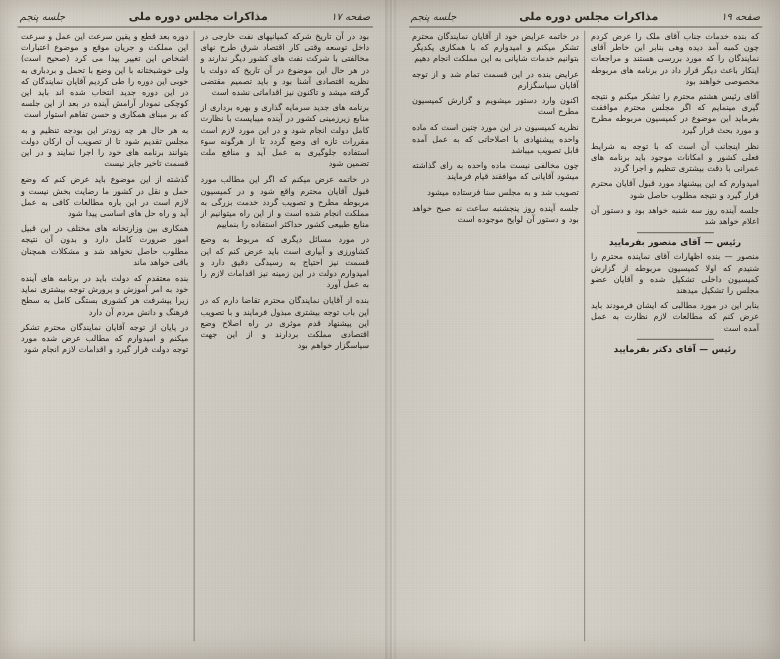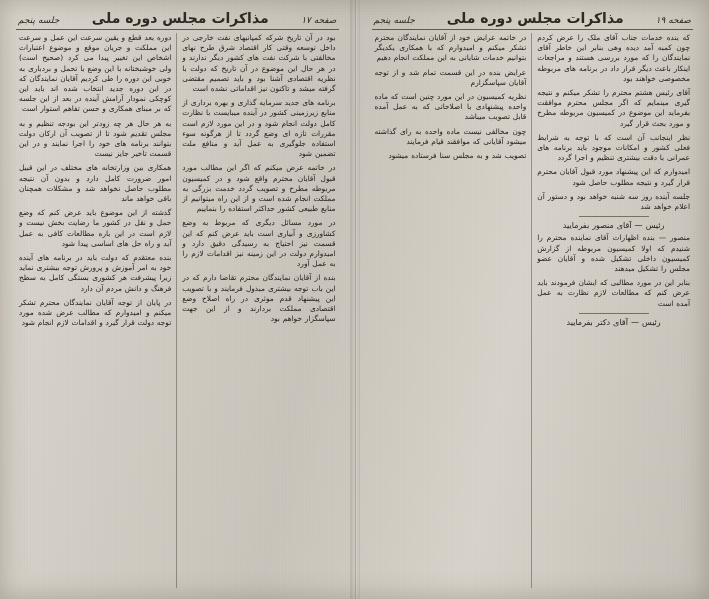--- a/index.html
+++ b/index.html
@@ -58,21 +58,21 @@
     display: flex;
     flex-direction: row;
     align-items: baseline;
     justify-content: space-between;
     font-size: 9.5px;
     color: #2e2a22;
     letter-spacing: 0;
     padding: 0 4px 2px 4px;
   }
   .hdr .hdr-center {
-    font-size: 14px;
+    font-size: 10px;
     font-weight: bold;
   }
   .hdr .hdr-side {
     font-size: 9px;
     font-style: italic;
   }
   .rule {
     height: 0;
     border-top: 1px solid rgba(60,52,40,0.75);
     margin: 1px 2px 3px 2px;
@@ -96,21 +96,21 @@
     font-size: 7.4px;
     line-height: 10.2px;
     color: #26221c;
     text-align: justify;
     text-justify: inter-word;
     word-spacing: 0.5px;
     margin: 0 0 4px 0;
     font-family: "DejaVu Sans", sans-serif;
   }
   .blk.sub {
-    font-weight: normal;
+    font-weight: bold;
     font-size: 8px;
     text-align: center;
     margin: 3px 0 2px 0;
   }
   .hr-short {
     width: 46%;
     margin: 3px auto 4px auto;
     border-top: 1px solid rgba(60,52,40,0.6);
     height: 0;
   }
@@ -156,23 +156,25 @@
             <div class="hr-short"></div>
             <p class="blk sub">رئیس — آقای منصور بفرمایید</p>
             <p class="blk">منصور — بنده اظهارات آقای نماینده محترم را شنیدم که اولا کمیسیون مربوطه از گزارش کمیسیون داخلی تشکیل شده و آقایان عضو مجلس را تشکیل میدهند</p>
             <p class="blk">بنابر این در مورد مطالبی که ایشان فرمودند باید عرض کنم که مطالعات لازم نظارت به عمل آمده است</p>
             <div class="hr-short"></div>
             <p class="blk sub">رئیس — آقای دکتر بفرمایید</p>
           </div>
           <div class="col">
             <p class="blk">در خاتمه عرایض خود از آقایان نمایندگان محترم تشکر میکنم و امیدوارم که با همکاری یکدیگر بتوانیم خدمات شایانی به این مملکت انجام دهیم</p>
             <p class="blk">عرایض بنده در این قسمت تمام شد و از توجه آقایان سپاسگزارم</p>
+            <p class="blk">اکنون وارد دستور میشویم و گزارش کمیسیون مطرح است</p>
             <p class="blk">نظریه کمیسیون در این مورد چنین است که ماده واحده پیشنهادی با اصلاحاتی که به عمل آمده قابل تصویب میباشد</p>
             <p class="blk">چون مخالفی نیست ماده واحده به رای گذاشته میشود آقایانی که موافقند قیام فرمایند</p>
             <p class="blk">تصویب شد و به مجلس سنا فرستاده میشود</p>
+            <p class="blk">جلسه آینده روز پنجشنبه ساعت نه صبح خواهد بود و دستور آن لوایح موجوده است</p>
           </div>
         </div>
       </div>
     </div>
 
     <div class="sheet left">
       <div class="sheet-inner">
         <div class="hdr">
           <div class="hdr-side">صفحه ۱۷</div>
           <div class="hdr-center">مذاکرات مجلس دوره ملی</div>
@@ -184,22 +186,22 @@
           <div class="col">
             <p class="blk">بود در آن تاریخ شرکه کمپانیهای نفت خارجی در داخل توسعه وقتی کار اقتصاد شرق طرح نهای مخالفتی با شرکت نفت های کشور دیگر ندارند و در هر حال این موضوع در آن تاریخ که دولت با نظریه اقتصادی آشنا بود و باید تصمیم مقتضی گرفته میشد و تاکنون نیز اقداماتی نشده است</p>
             <p class="blk">برنامه های جدید سرمایه گذاری و بهره برداری از منابع زیرزمینی کشور در آینده میبایست با نظارت کامل دولت انجام شود و در این مورد لازم است مقررات تازه ای وضع گردد تا از هرگونه سوء استفاده جلوگیری به عمل آید و منافع ملت تضمین شود</p>
             <p class="blk">در خاتمه عرض میکنم که اگر این مطالب مورد قبول آقایان محترم واقع شود و در کمیسیون مربوطه مطرح و تصویب گردد خدمت بزرگی به مملکت انجام شده است و از این راه میتوانیم از منابع طبیعی کشور حداکثر استفاده را بنماییم</p>
             <p class="blk">در مورد مسائل دیگری که مربوط به وضع کشاورزی و آبیاری است باید عرض کنم که این قسمت نیز احتیاج به رسیدگی دقیق دارد و امیدوارم دولت در این زمینه نیز اقدامات لازم را به عمل آورد</p>
             <p class="blk">بنده از آقایان نمایندگان محترم تقاضا دارم که در این باب توجه بیشتری مبذول فرمایند و با تصویب این پیشنهاد قدم موثری در راه اصلاح وضع اقتصادی مملکت بردارند و از این جهت سپاسگزار خواهم بود</p>
           </div>
           <div class="col">
             <p class="blk">دوره بعد قطع و یقین سرعت این عمل و سرعت این مملکت و جریان موقع و موضوع اعتبارات اشخاص این تغییر پیدا می کرد (صحیح است) ولی خوشبختانه با این وضع با تحمل و بردباری به خوبی این دوره را طی کردیم آقایان نمایندگان که در این دوره جدید انتخاب شده اند باید این کوچکی نمودار آرامش آینده در بعد از این جلسه که بر مبنای همکاری و حسن تفاهم استوار است</p>
             <p class="blk">به هر حال هر چه زودتر این بودجه تنظیم و به مجلس تقدیم شود تا از تصویب آن ارکان دولت بتوانند برنامه های خود را اجرا نمایند و در این قسمت تاخیر جایز نیست</p>
+            <p class="blk">گذشته از این موضوع باید عرض کنم که وضع حمل و نقل در کشور ما رضایت بخش نیست و لازم است در این باره مطالعات کافی به عمل آید و راه حل های اساسی پیدا شود</p>
             <p class="blk">همکاری بین وزارتخانه های مختلف در این قبیل امور ضرورت کامل دارد و بدون آن نتیجه مطلوب حاصل نخواهد شد و مشکلات همچنان باقی خواهد ماند</p>
-            <p class="blk">گذشته از این موضوع باید عرض کنم که وضع حمل و نقل در کشور ما رضایت بخش نیست و لازم است در این باره مطالعات کافی به عمل آید و راه حل های اساسی پیدا شود</p>
             <p class="blk">بنده معتقدم که دولت باید در برنامه های آینده خود به امر آموزش و پرورش توجه بیشتری نماید زیرا پیشرفت هر کشوری بستگی کامل به سطح فرهنگ و دانش مردم آن دارد</p>
             <p class="blk">در پایان از توجه آقایان نمایندگان محترم تشکر میکنم و امیدوارم که مطالب عرض شده مورد توجه دولت قرار گیرد و اقدامات لازم انجام شود</p>
           </div>
         </div>
       </div>
     </div>
 
   </div>
   <div class="fold"></div>
   <div class="edge-shadow"></div>

